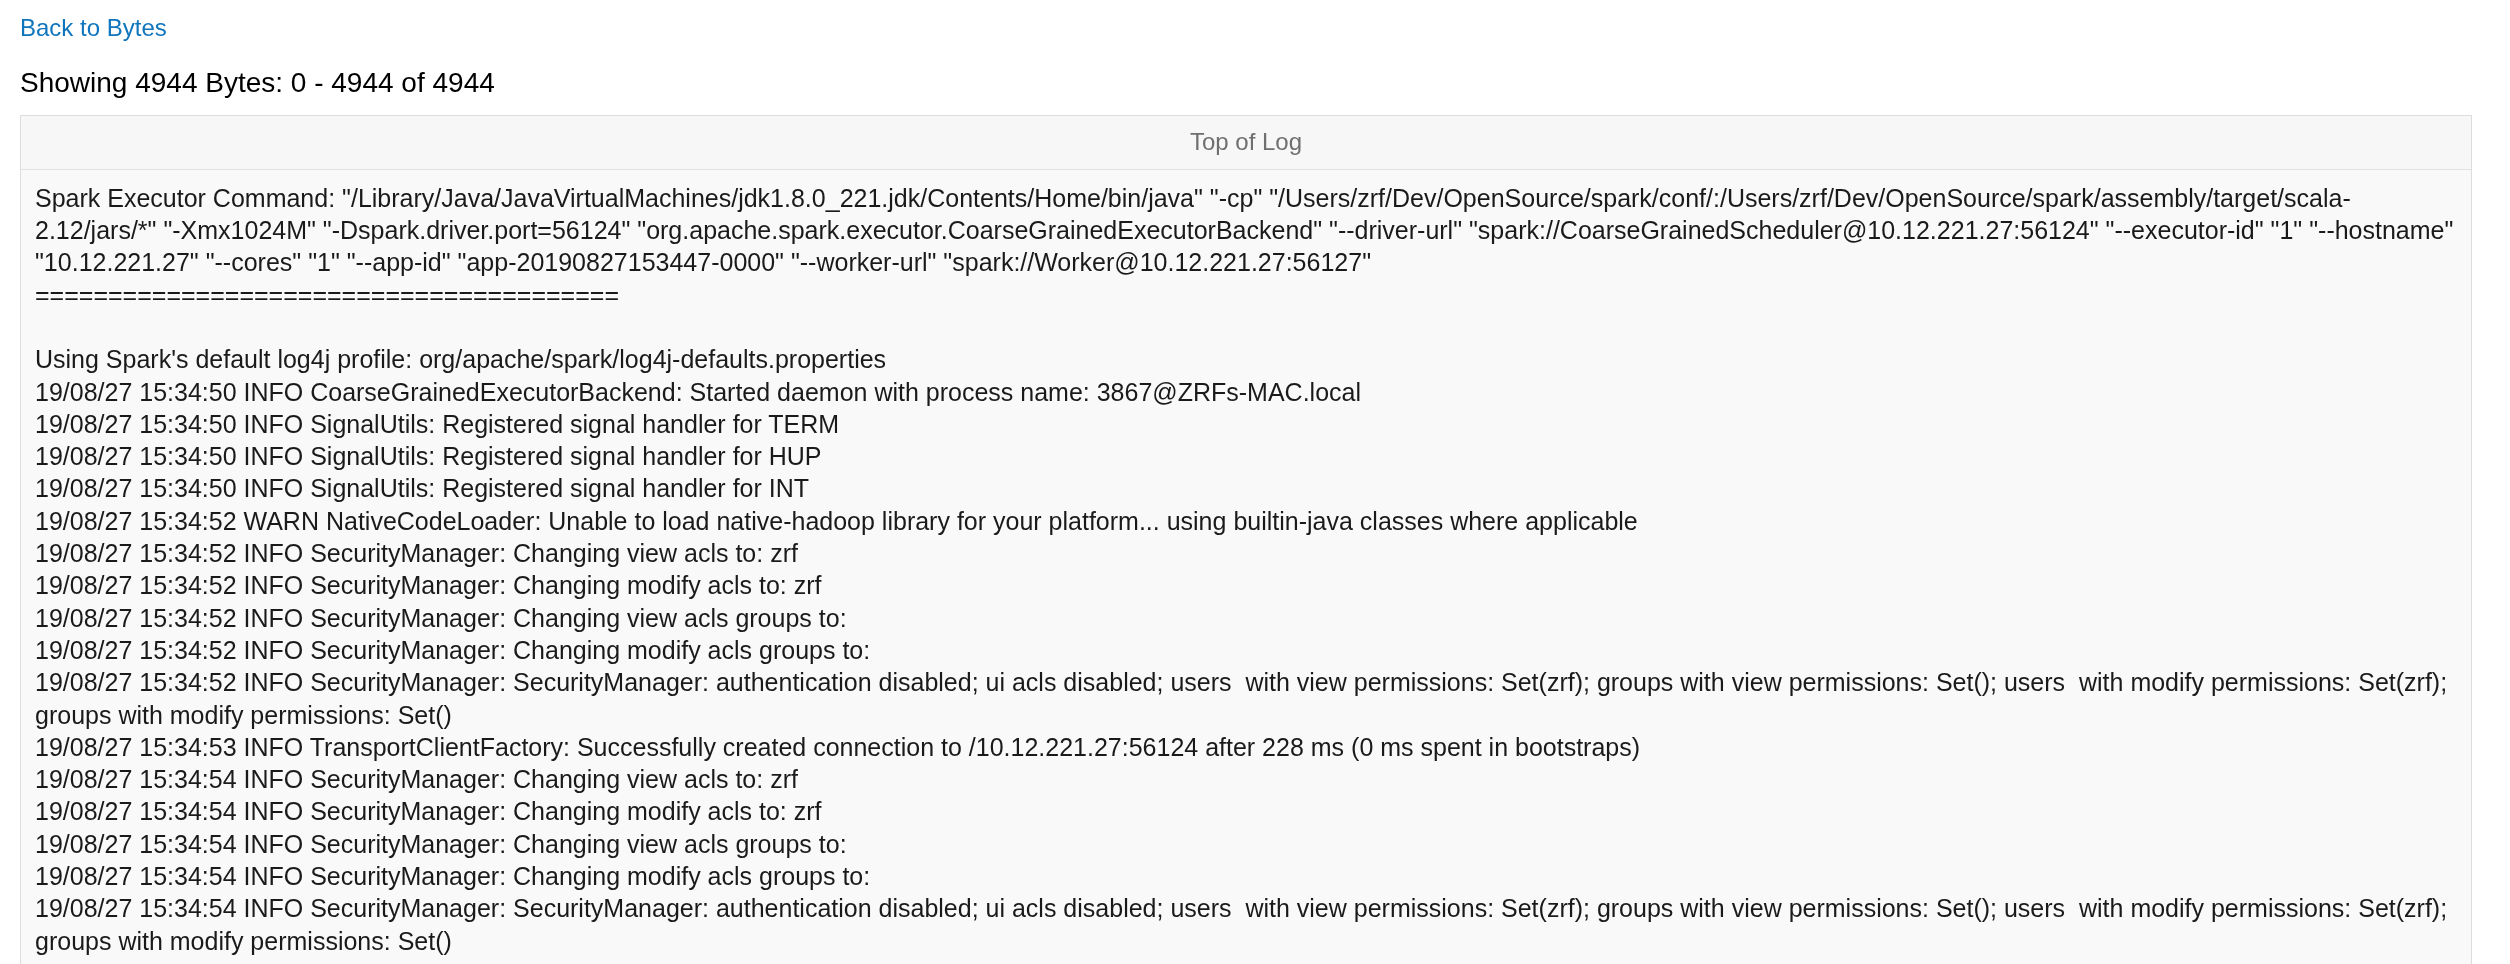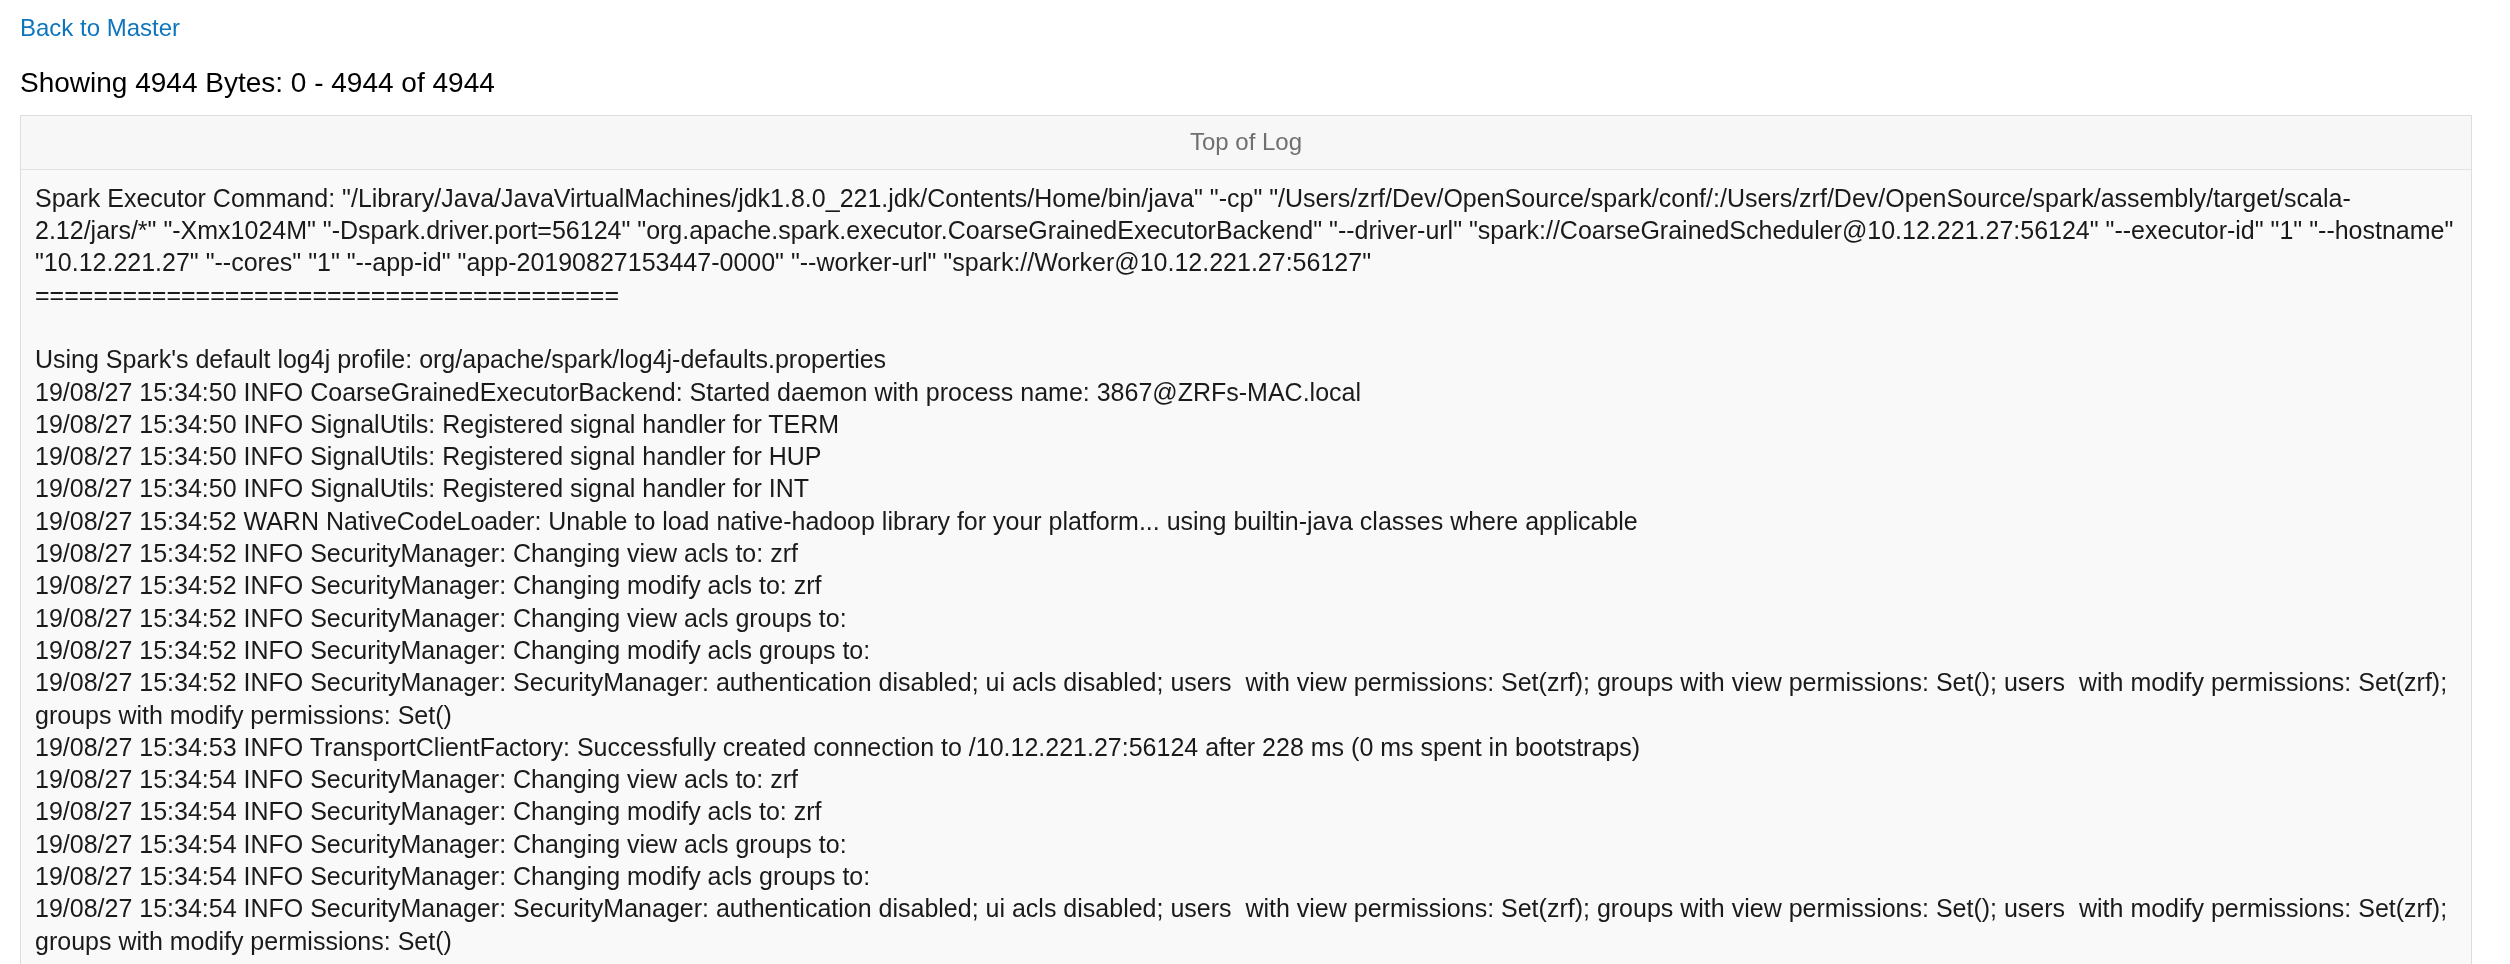--- a/index.html
+++ b/index.html
@@ -63,21 +63,21 @@
   }
   .log-body .blank {
     height: 32.3px;
   }
 </style>
 </head>
 <body>
 
 <div class="page">
 
-  <a class="back-link" href="#">Back to Master</a>
+  <a class="back-link" href="#">Back to Bytes</a>
 
   <div class="showing-line">Showing 4944 Bytes: 0 - 4944 of 4944</div>
 
   <div class="log-panel">
     <div class="log-header">Top of Log</div>
     <div class="log-body"><div class="line">Spark Executor Command: "/Library/Java/JavaVirtualMachines/jdk1.8.0_221.jdk/Contents/Home/bin/java" "-cp" "/Users/zrf/Dev/OpenSource/spark/conf/:/Users/zrf/Dev/OpenSource/spark/assembly/target/scala-2.12/jars/*" "-Xmx1024M" "-Dspark.driver.port=56124" "org.apache.spark.executor.CoarseGrainedExecutorBackend" "--driver-url" "spark://CoarseGrainedScheduler@10.12.221.27:56124" "--executor-id" "1" "--hostname" "10.12.221.27" "--cores" "1" "--app-id" "app-20190827153447-0000" "--worker-url" "spark://Worker@10.12.221.27:56127"</div><div class="line">========================================</div><div class="line blank"></div><div class="line">Using Spark's default log4j profile: org/apache/spark/log4j-defaults.properties</div><div class="line">19/08/27 15:34:50 INFO CoarseGrainedExecutorBackend: Started daemon with process name: 3867@ZRFs-MAC.local</div><div class="line">19/08/27 15:34:50 INFO SignalUtils: Registered signal handler for TERM</div><div class="line">19/08/27 15:34:50 INFO SignalUtils: Registered signal handler for HUP</div><div class="line">19/08/27 15:34:50 INFO SignalUtils: Registered signal handler for INT</div><div class="line">19/08/27 15:34:52 WARN NativeCodeLoader: Unable to load native-hadoop library for your platform... using builtin-java classes where applicable</div><div class="line">19/08/27 15:34:52 INFO SecurityManager: Changing view acls to: zrf</div><div class="line">19/08/27 15:34:52 INFO SecurityManager: Changing modify acls to: zrf</div><div class="line">19/08/27 15:34:52 INFO SecurityManager: Changing view acls groups to:</div><div class="line">19/08/27 15:34:52 INFO SecurityManager: Changing modify acls groups to:</div><div class="line">19/08/27 15:34:52 INFO SecurityManager: SecurityManager: authentication disabled; ui acls disabled; users  with view permissions: Set(zrf); groups with view permissions: Set(); users  with modify permissions: Set(zrf); groups with modify permissions: Set()</div><div class="line">19/08/27 15:34:53 INFO TransportClientFactory: Successfully created connection to /10.12.221.27:56124 after 228 ms (0 ms spent in bootstraps)</div><div class="line">19/08/27 15:34:54 INFO SecurityManager: Changing view acls to: zrf</div><div class="line">19/08/27 15:34:54 INFO SecurityManager: Changing modify acls to: zrf</div><div class="line">19/08/27 15:34:54 INFO SecurityManager: Changing view acls groups to:</div><div class="line">19/08/27 15:34:54 INFO SecurityManager: Changing modify acls groups to:</div><div class="line">19/08/27 15:34:54 INFO SecurityManager: SecurityManager: authentication disabled; ui acls disabled; users  with view permissions: Set(zrf); groups with view permissions: Set(); users  with modify permissions: Set(zrf); groups with modify permissions: Set()</div></div>
   </div>
 
 </div>
 

